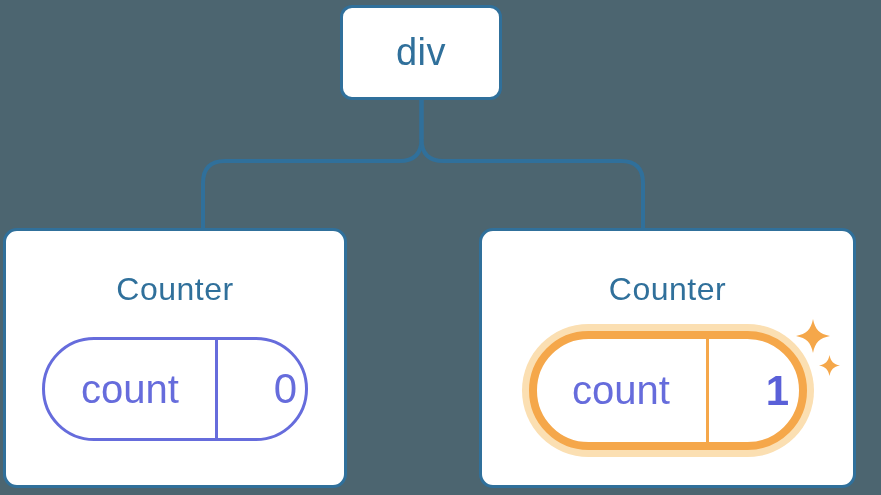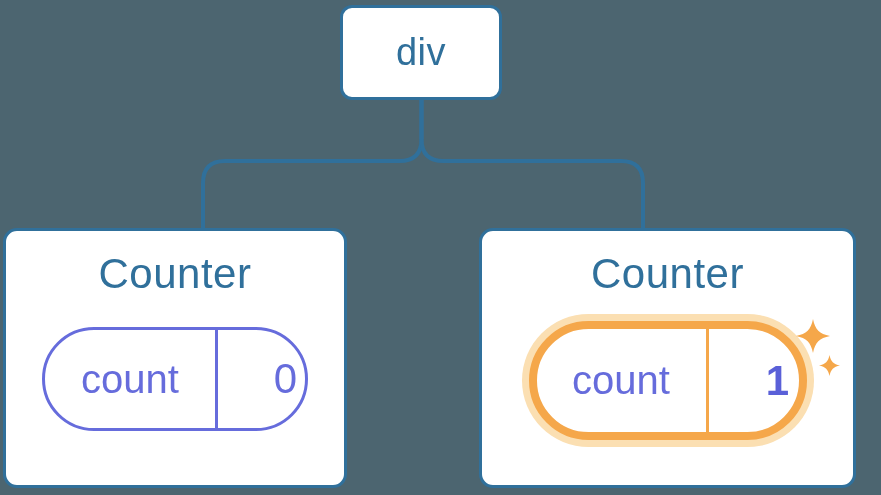--- a/index.html
+++ b/index.html
@@ -39,23 +39,23 @@
     box-sizing: border-box;
     background: var(--card, #FFFFFF);
     border: 3px solid var(--stroke, #30709B);
     border-radius: 14px;
     display: flex; flex-direction: column; align-items: center;
   }
   .card.left  { left: 3px;   width: 344px; }
   .card.right { left: 479px; width: 377px; }
 
   .card-title {
-    margin-top: 22px;
+    margin-top: 42px;
     color: var(--stroke, #30709B);
-    font-size: 42px; font-weight: 500;
+    font-size: 32px; font-weight: 500;
     line-height: 1;
     letter-spacing: 0.5px;
   }
 
   .pill {
     margin-top: 32px;
     box-sizing: border-box;
     display: flex; align-items: stretch;
     background: var(--card, #FFFFFF);
     gap: 48px;

